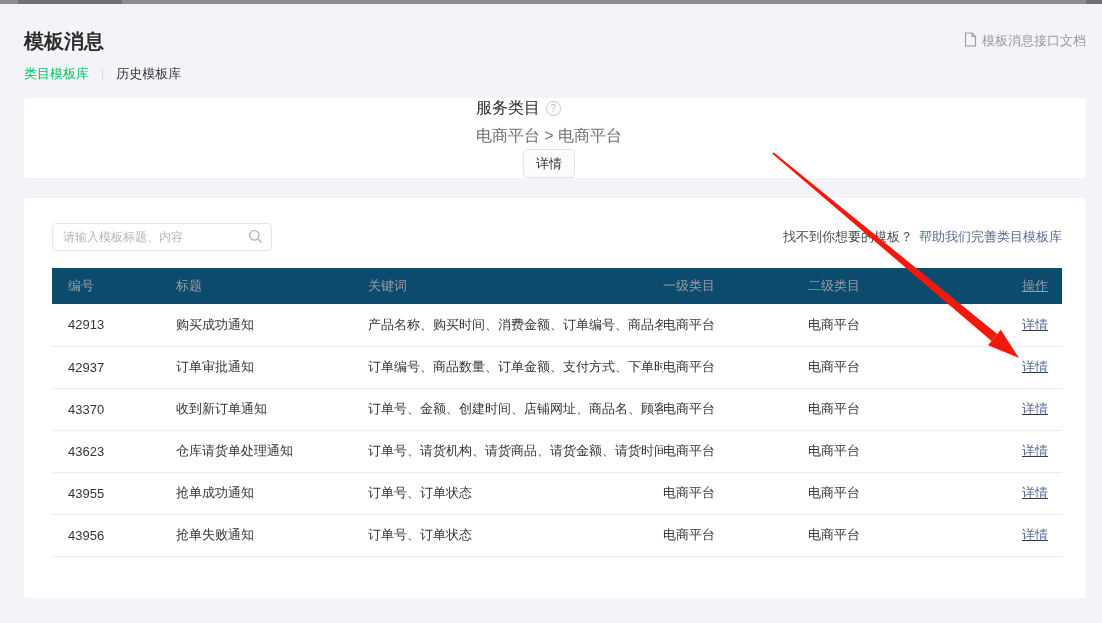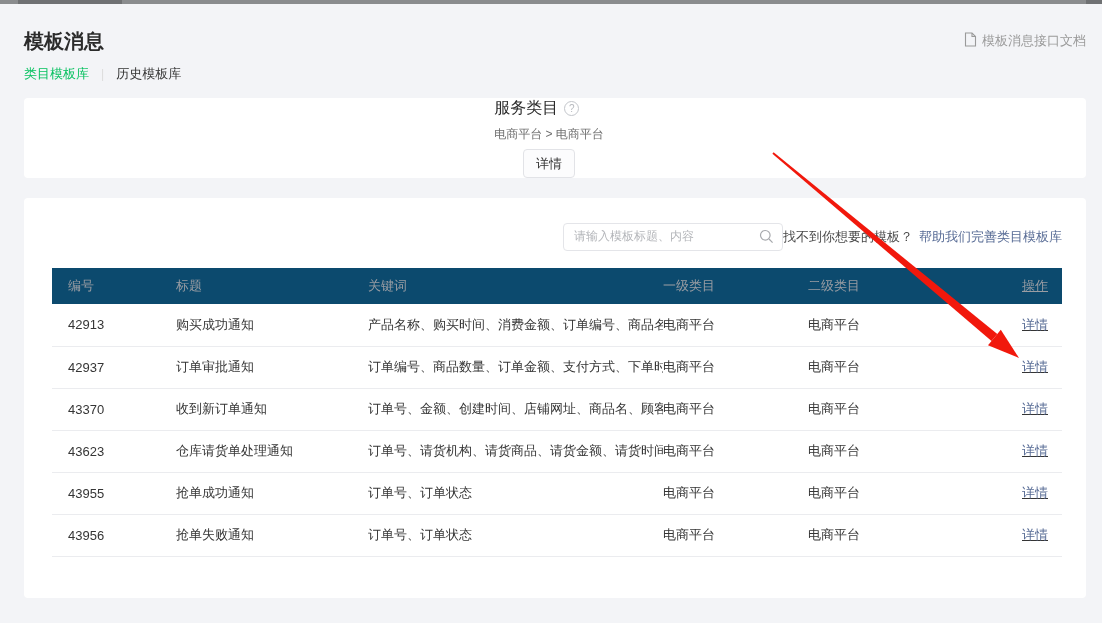--- a/index.html
+++ b/index.html
@@ -31,25 +31,25 @@
   .subtab { font-size:13px; color:#353535; cursor:pointer; }
   .subtab.active { color:#07c160;text-align:right; }
   .subtab-sep { color:#dcdcdc; font-size:12px; }
 
   
   .card { background:#ffffff; border-radius:4px; margin-left:24px; width:1062px; }
   .card1 { margin-top:15px; height:80px; display:flex; justify-content:space-between; align-items:center; padding:0 40px 0 28px;flex-direction:column; }
   .svc-title-row { display:flex; align-items:center; gap:6px; }
   .svc-title { font-size:16px; color:#2b2b2b; }
   .help-icon { width:15px; height:15px; border:1px solid #c3c6cb; border-radius:50%; color:#b6b9be; font-size:10px; line-height:13px; text-align:center; cursor:pointer; }
-  .breadcrumb { font-size:12px; color:#6f6f6f; margin-top:7px; }
+  .breadcrumb { font-size:16px; color:#6f6f6f; margin-top:7px; }
   .detail-btn { background:#fcfcfd; border:1px solid #e2e3e7; border-radius:4px; width:52px; height:29px; font-size:13px; color:#353535; cursor:pointer; font-family:inherit; }
 
   .card2 { margin-top:20px; height:400px; padding:25px 24px 0 28px; }
-  .toolbar { display:flex; justify-content:flex-end; align-items:center;font-family:Liberation Mono, monospace; }
+  .toolbar { display:flex; justify-content:space-between; align-items:center; }
   .search-box { position:relative; width:220px; }
   .search-box input { width:220px; height:28px; border:1px solid #e4e5e9; border-radius:4px; padding:0 30px 0 10px; font-size:12px; color:#353535; outline:none; font-family:inherit; background:#fff; }
   .search-box input::placeholder { color:#b4b6ba; }
   .search-icon { position:absolute; right:9px; top:6px; }
   .feedback { font-size:13px; color:#4a4a4a; }
   .feedback a { color:#576b95; text-decoration:none; cursor:pointer; margin-left:6px; }
 
   
   table { border-collapse:collapse; table-layout:fixed; width:1010px; margin-top:17px; }
   thead tr { background:#0c4a6e; height:36px; }

